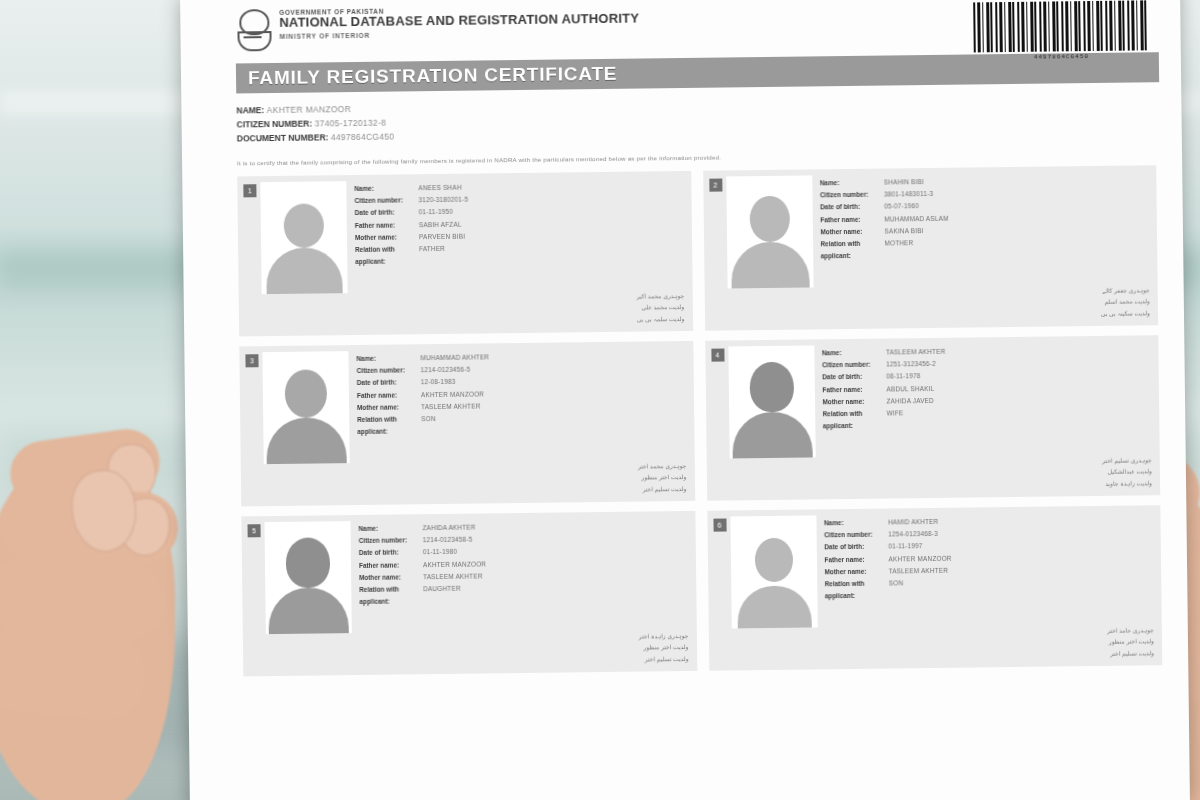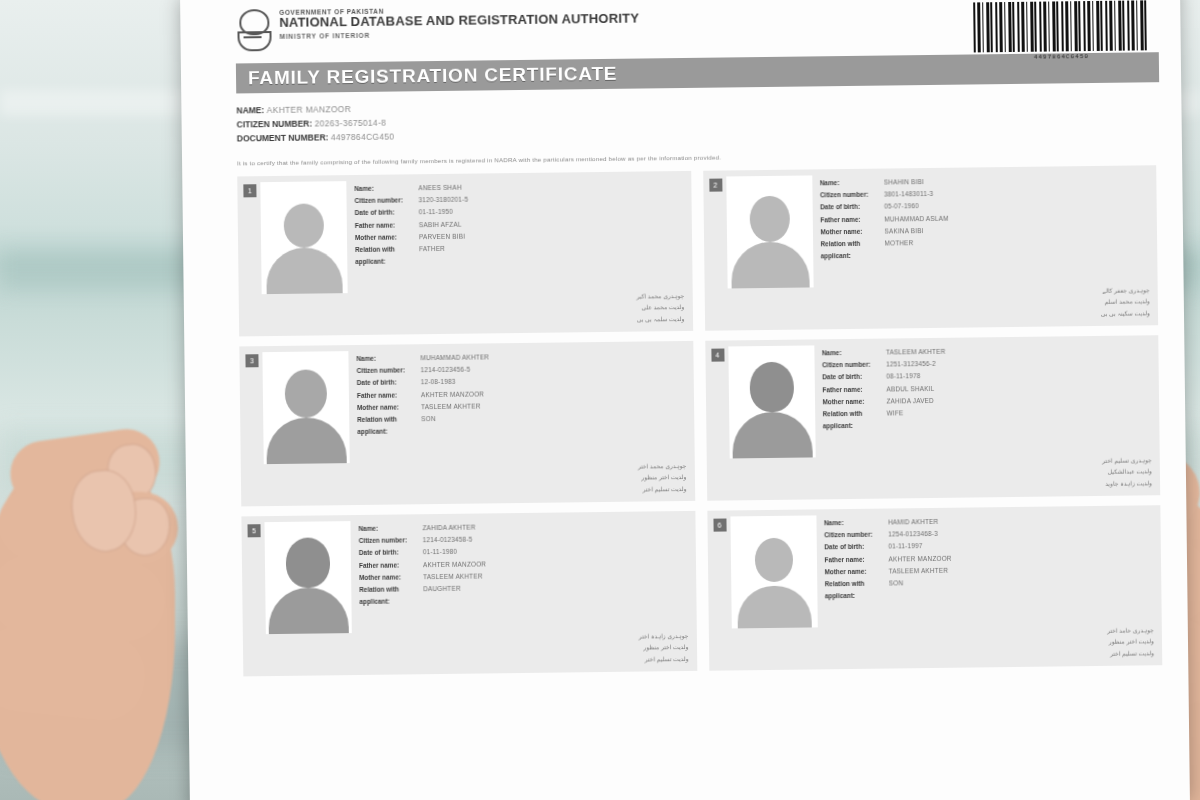--- a/index.html
+++ b/index.html
@@ -133,21 +133,21 @@
   </div>
 
   <div class="title-bar">
     <span>FAMILY REGISTRATION CERTIFICATE</span>
   </div>
 
   <div class="meta">
     <div><b>NAME:</b>
       <span class="val">AKHTER MANZOOR</span></div>
     <div><b>CITIZEN NUMBER:</b>
-      <span class="val">20263-3675014-8</span></div>
+      <span class="val">37405-1720132-8</span></div>
     <div><b>DOCUMENT NUMBER:</b>
       <span class="val">4497864CG450</span></div>
   </div>
 
   <div class="verify">It is to certify that the family comprising of the following family members is registered in NADRA with the particulars mentioned below as per the information provided.</div>
 
   <div class="grid">
 
     <div class="card">
       <div class="idx">1</div>

